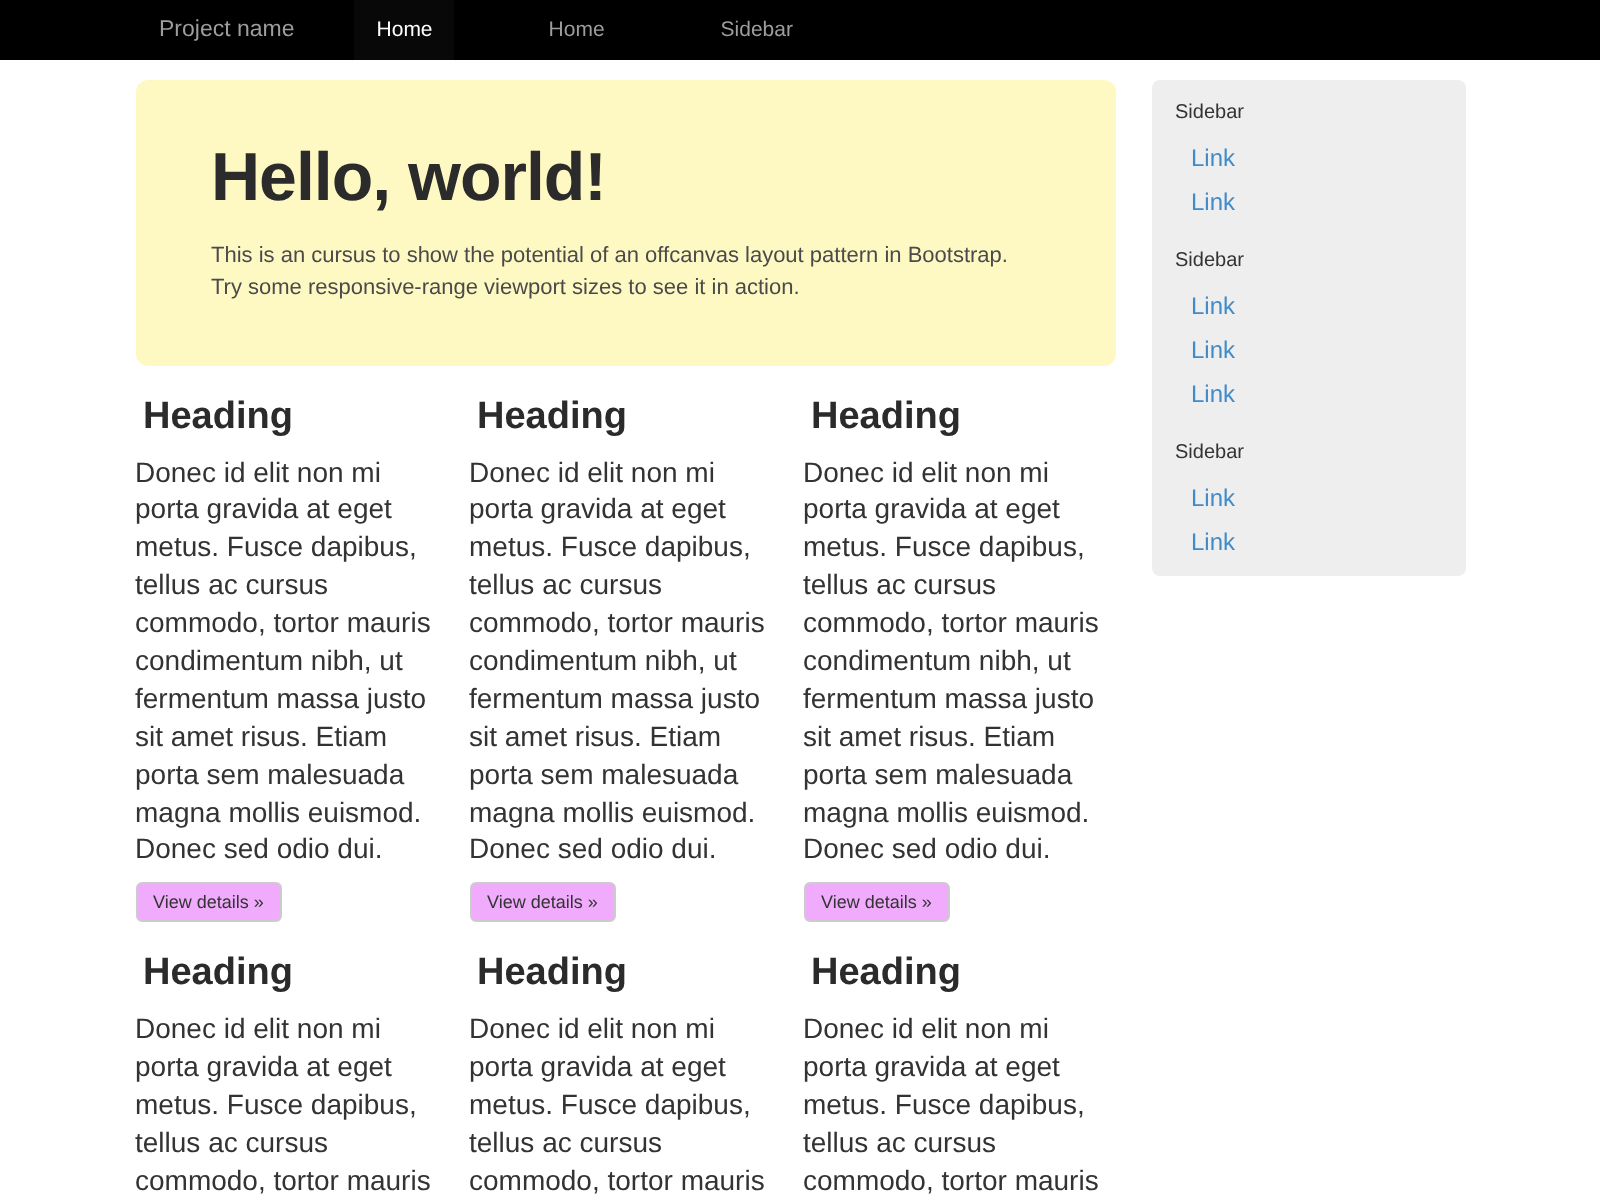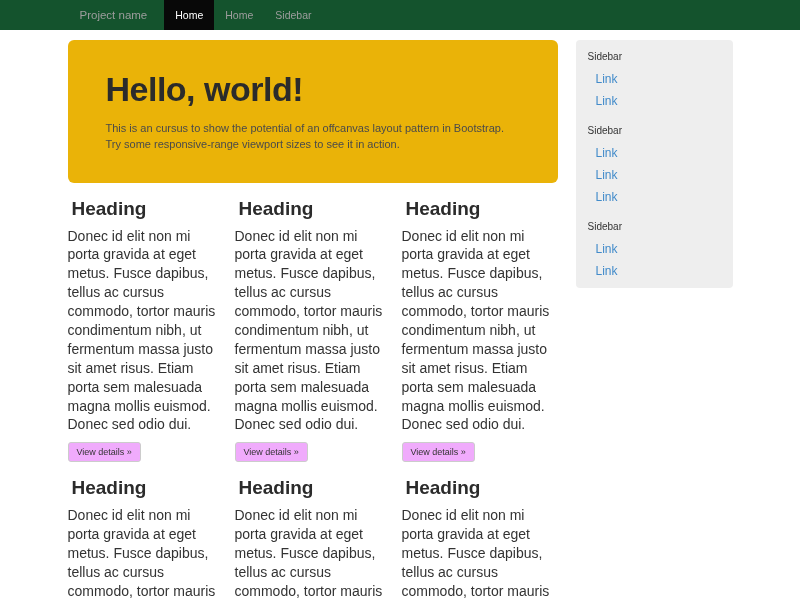--- a/index.html
+++ b/index.html
@@ -5,45 +5,45 @@
   * { margin:0; padding:0; box-sizing:border-box; }
   html,body { width:800px; height:600px; overflow:hidden; }
   body {
     font-family:"Liberation Sans", sans-serif;
     background:#ffffff;
     color:#333;
   }
   
   .navbar {
     height:30px;
-    background:#14532d;
+    background:#000000;
     width:100%;
   }
   .navbar-inner {
     width:665px; margin:0 auto;
     display:flex; align-items:stretch; height:30px;
   }
   .brand {
     color:#9d9d9d; font-size:11.5px; line-height:30px;
     padding:0 12px; text-decoration:none; cursor:pointer;
   }
-  .nav { display:flex; margin-left:5px; }
+  .nav { display:flex; margin-left:18px;gap:36px; }
   .nav-item {
     color:#9d9d9d; font-size:10.5px; line-height:30px;
     padding:0 11px; text-decoration:none; cursor:pointer;
   }
   .nav-item.active { color:#ffffff; background:#080808; }
   
   .container { width:665px; margin:0 auto; }
   .main-row { display:flex; gap:18px; align-items:flex-start; }
   .content-col { width:490px; flex:0 0 490px; }
   
   .jumbotron {
     margin-top:10px;
-    background:#eab308;
+    background:#fef9c3;
     border-radius:6px;
     padding:32px 38px 30px;
   }
   .jumbotron h1 {
     font-size:34px; font-weight:bold; color:#2b2b2b;
     letter-spacing:-0.5px; margin-bottom:12px; line-height:1.05;
   }
   .jumbotron p {
     font-size:11px; color:#4a4a4a; line-height:1.5; max-width:416px;
   }

